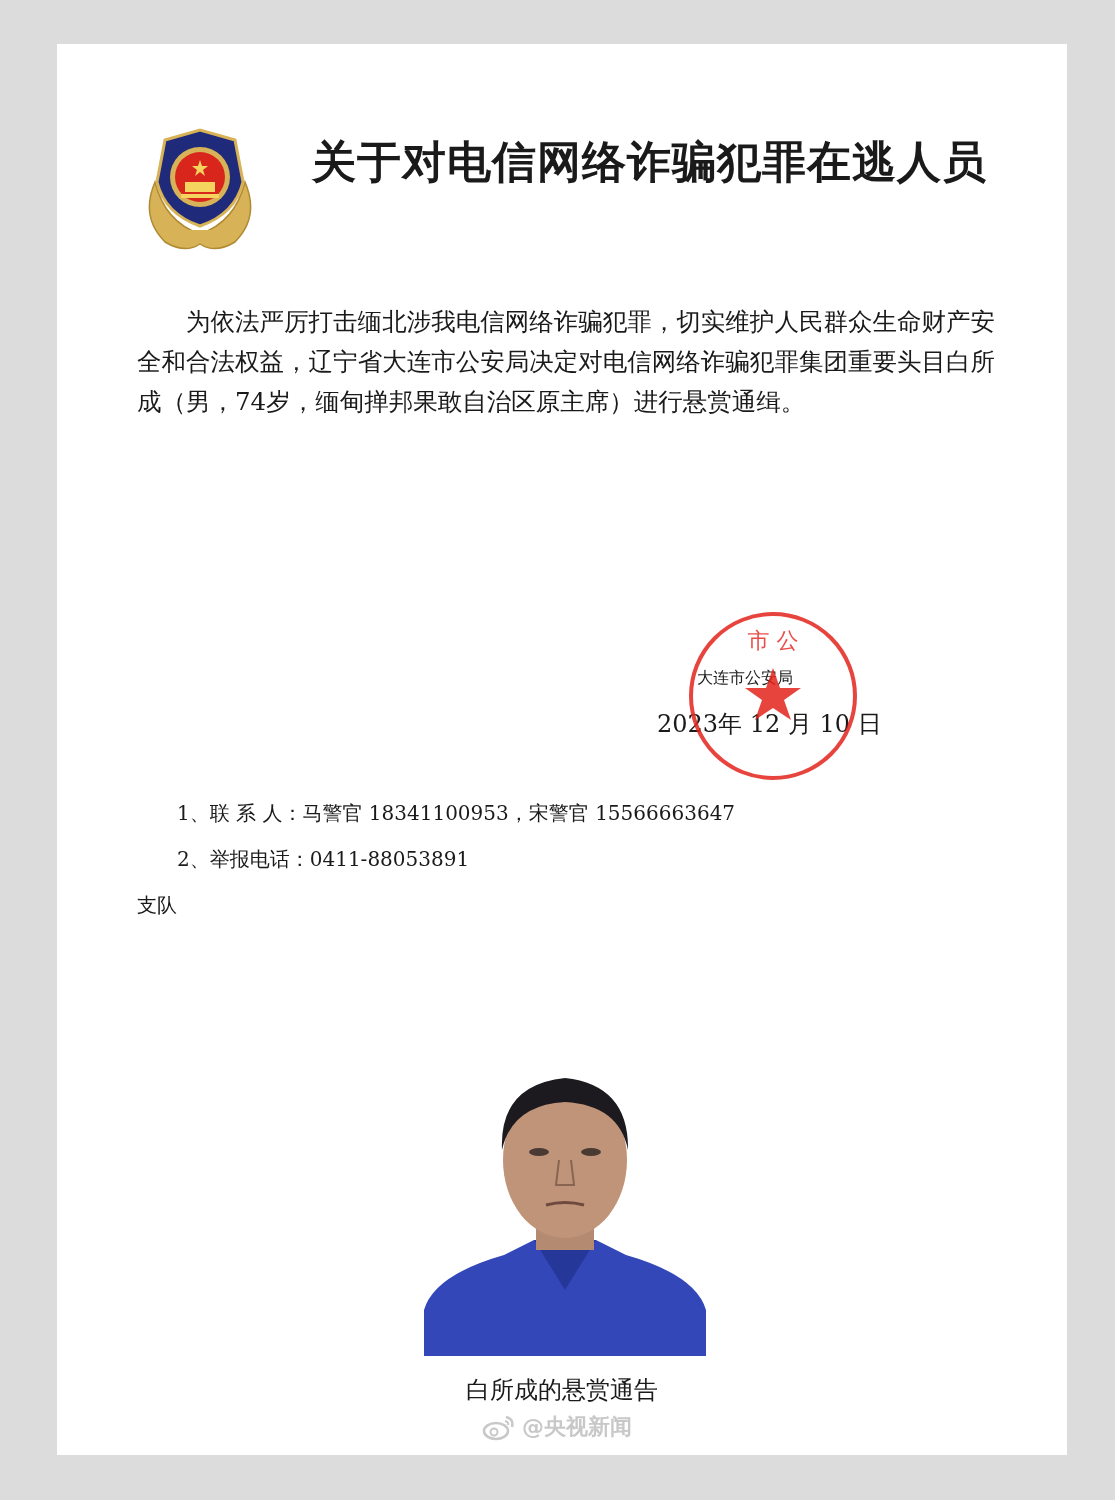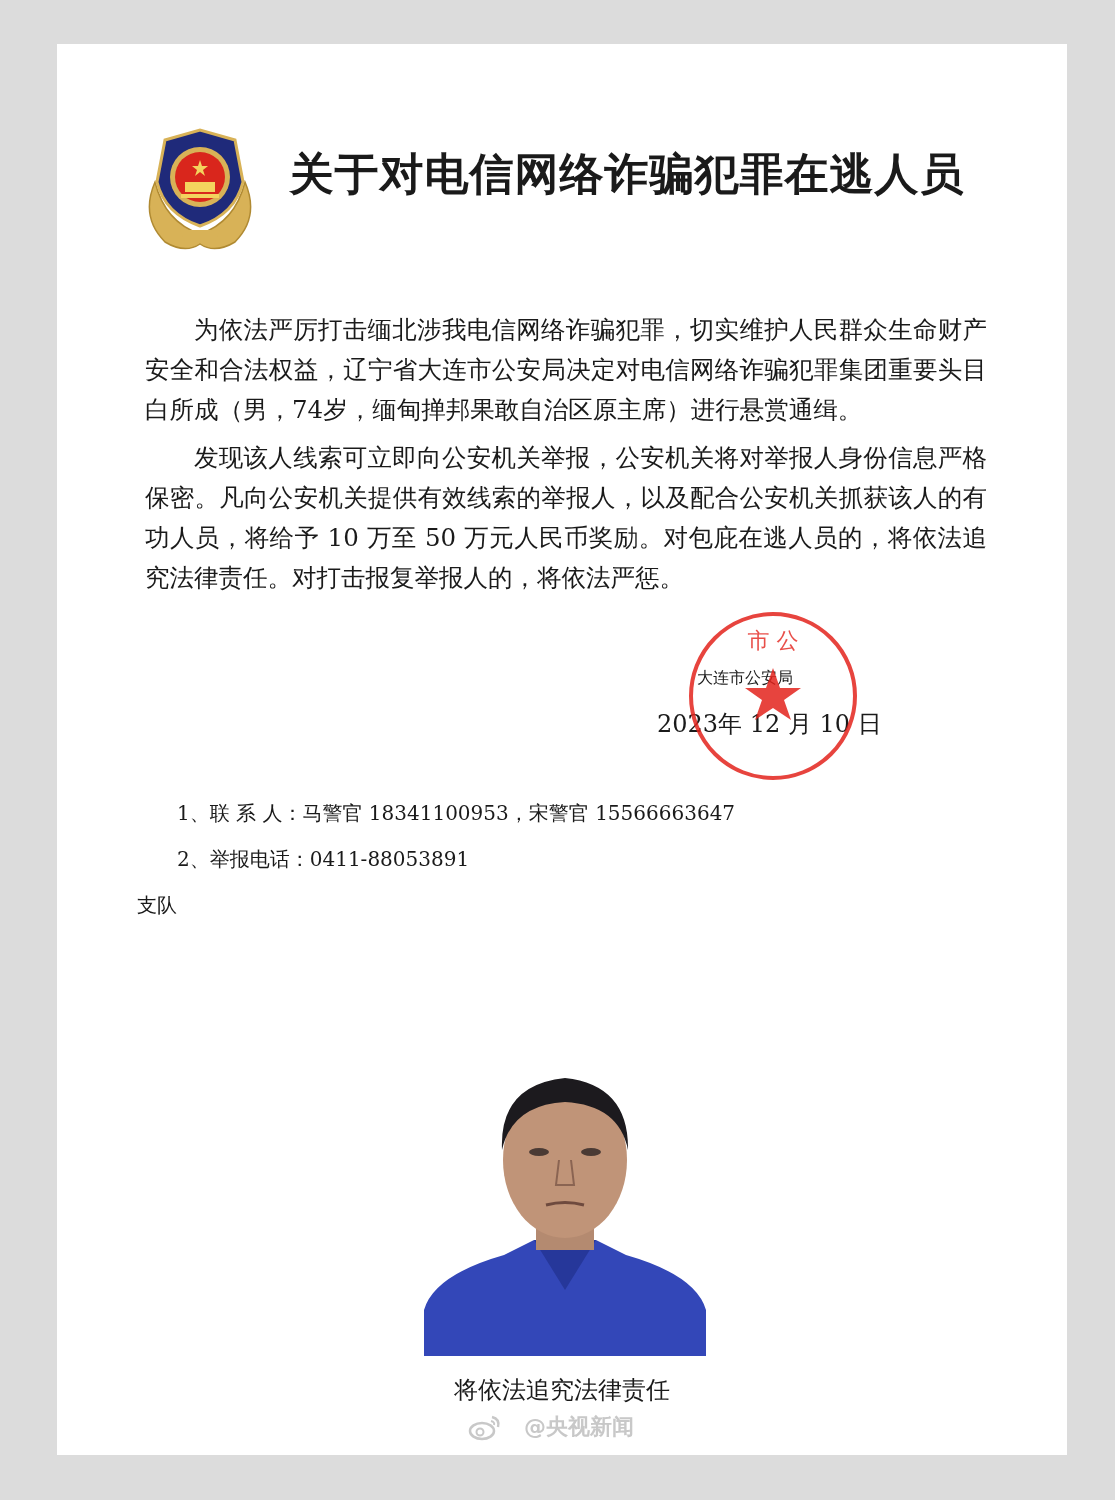--- a/index.html
+++ b/index.html
@@ -17,37 +17,37 @@
     width: 1010px; height: 1411px;
     background: #ffffff;
   }
   .emblem {
     position: absolute;
     left: 78px; top: 78px;
     width: 130px; height: 135px;
   }
   .title {
     position: absolute;
-    left: 210px; top: 100px;
+    left: 210px; top: 88px;
     width: 720px;
-    text-align: center;
+    text-align: right;
     font-size: 44px;
     font-weight: bold;
     line-height: 60px;
     letter-spacing: 1px;
   }
   .body-text {
     position: absolute;
     left: 80px; top: 258px;
     width: 858px;
     font-size: 24.5px;
     line-height: 40px;
     text-align: justify;
   }
-  .body-text p { margin: 8px; text-indent: 2em; }
+  .body-text p { margin: 0; text-indent: 2em; }
   .issuer {
     position: absolute;
     left: 640px; top: 624px;
     font-size: 16px;
   }
   .date {
     position: absolute;
     left: 600px; top: 664px;
     font-size: 24px;
   }
@@ -73,22 +73,22 @@
   }
   .caption {
     position: absolute;
     left: 0; top: 1330px;
     width: 1010px;
     text-align: center;
     font-size: 24px;
   }
   .watermark {
     position: absolute;
-    left: 411px; top: 1368px;
-    display: flex; align-items: center; gap: 22px;
+    left: 425px; top: 1368px;
+    display: flex; align-items: center; gap: 6px;
     color: #c8c8c8;
     font-family: "DejaVu Sans", "Liberation Sans", sans-serif;
     font-size: 22px;
     font-weight: bold;
   }
 </style>
 </head>
 <body>
 
 <div class="page">
@@ -103,21 +103,20 @@
     <rect x="46" y="72" width="38" height="4" fill="#f4d35e"></rect>
     <path d="M45 108 L85 108 L80 120 L50 120Z" fill="#d8b257"></path>
   </svg>
 
   <div class="title">
     <div>关于对电信网络诈骗犯罪在逃人员</div>
   </div>
 
   <div class="body-text">
     <p>为依法严厉打击缅北涉我电信网络诈骗犯罪，切实维护人民群众生命财产安全和合法权益，辽宁省大连市公安局决定对电信网络诈骗犯罪集团重要头目白所成（男，74岁，缅甸掸邦果敢自治区原主席）进行悬赏通缉。</p>
-    <p>发现该人线索可立即向公安机关举报，公安机关将对举报人身份信息严格保密。凡向公安机关提供有效线索的举报人，以及配合公安机关抓获该人的有功人员，将给予 10 万至 50 万元人民币奖励。对包庇在逃人员的，将依法追究法律责任。对打击报复举报人的，将依法严惩。</p>
   </div>
 
   <div class="issuer">大连市公安局</div>
   <div class="date">2023年 12 月 10 日</div>
 
   <svg class="seal" viewBox="0 0 176 176">
     <circle cx="88" cy="88" r="82" fill="none" stroke="#e3231c" stroke-width="4" opacity="0.85"></circle>
     <polygon points="88,60 95,80 116,80 99,92 106,112 88,100 70,112 77,92 60,80 81,80" fill="#e3231c" opacity="0.85"></polygon>
     <text x="88" y="40" text-anchor="middle" font-size="22" fill="#e3231c" opacity="0.8" font-family="DejaVu Serif, serif">市 公</text>
   </svg>
@@ -134,21 +133,21 @@
     <path d="M110 180 L141 230 L172 180Z" fill="#26379a"></path>
     <rect x="112" y="150" width="58" height="40" fill="#b48a70"></rect>
     <ellipse cx="141" cy="100" rx="62" ry="78" fill="#c09478"></ellipse>
     <path d="M78 90 Q75 25 141 18 Q205 25 204 90 Q195 45 141 42 Q88 45 78 90Z" fill="#1c1a1e"></path>
     <ellipse cx="115" cy="92" rx="10" ry="4" fill="#4a3a34"></ellipse>
     <ellipse cx="167" cy="92" rx="10" ry="4" fill="#4a3a34"></ellipse>
     <path d="M135 100 L132 125 L150 125 L147 100" fill="none" stroke="#8a6452" stroke-width="2"></path>
     <path d="M122 145 Q141 140 160 145" fill="none" stroke="#6e4a3e" stroke-width="3"></path>
   </svg>
 
-  <div class="caption">将依法追究法律责任</div>
+  <div class="caption">白所成的悬赏通告</div>
 
   <div class="watermark">
     <svg width="34" height="28" viewBox="0 0 34 28">
       <ellipse cx="14" cy="18" rx="12" ry="8" fill="none" stroke="#c8c8c8" stroke-width="2.5"></ellipse>
       <circle cx="12" cy="19" r="3.5" fill="none" stroke="#c8c8c8" stroke-width="2"></circle>
       <path d="M24 4 Q32 6 30 14" fill="none" stroke="#c8c8c8" stroke-width="2.5"></path>
       <path d="M23 8 Q27 9 26 12" fill="none" stroke="#c8c8c8" stroke-width="2"></path>
     </svg>
     <span>@央视新闻</span>
   </div>

